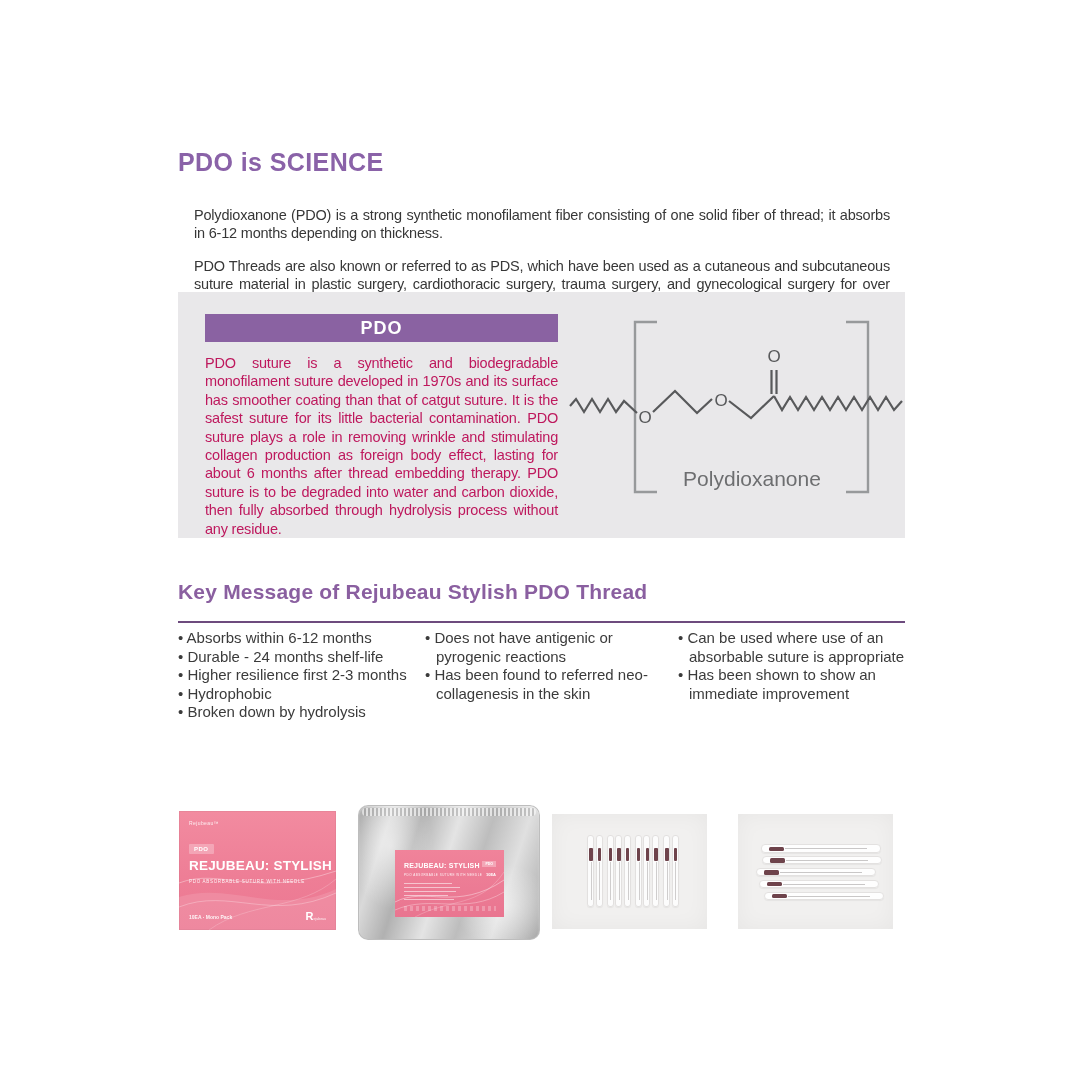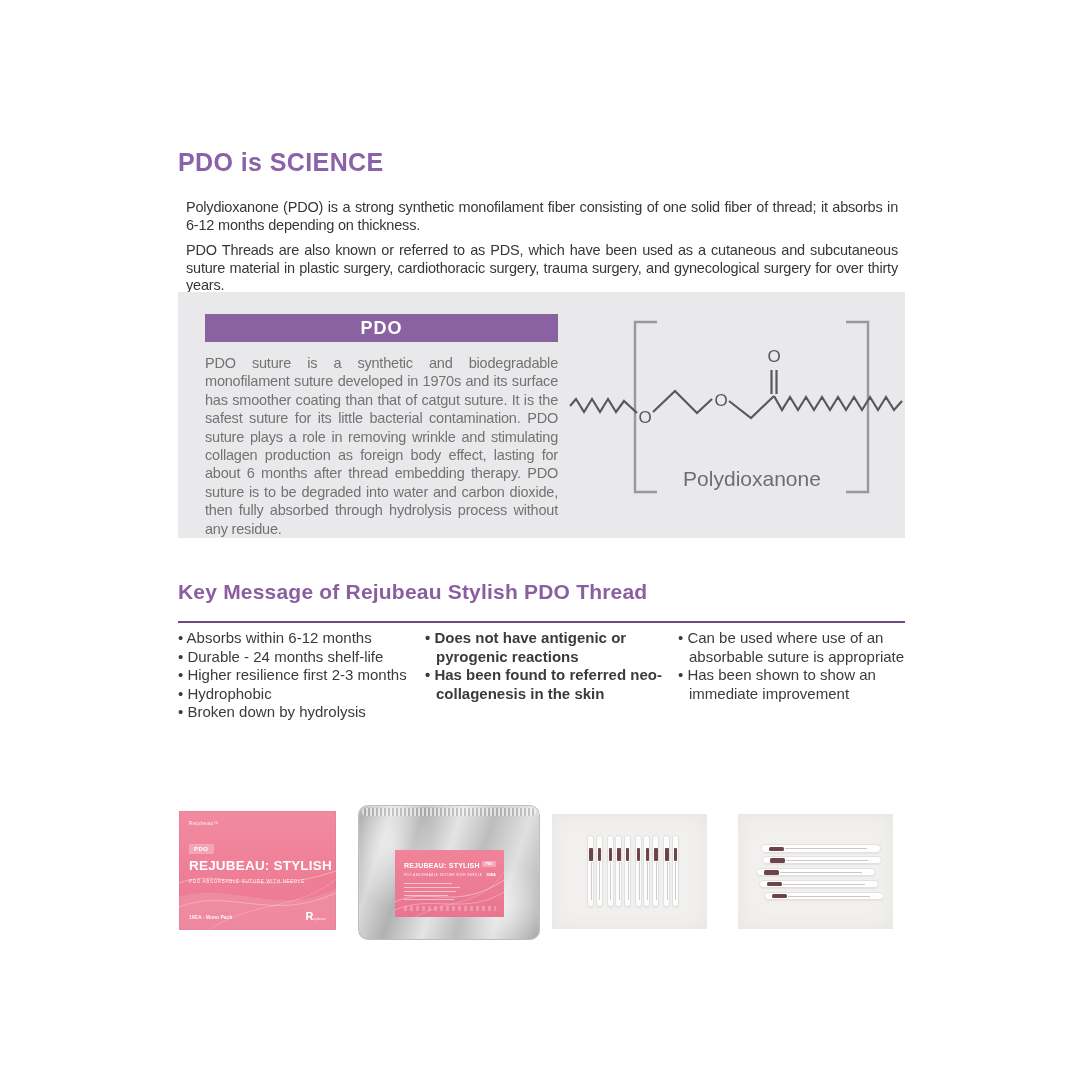--- a/index.html
+++ b/index.html
@@ -3,43 +3,43 @@
 <meta charset="utf-8">
 <style>
   html,body{margin:0;padding:0;background:#ffffff;}
   .page{position:relative;width:1080px;height:1080px;background:#ffffff;overflow:hidden;
         font-family:"Liberation Sans","DejaVu Sans",sans-serif;color:#3a3a3a;padding-left:32px;}
 
   
   .title{position:absolute;left:178px;top:148px;font-size:25px;font-weight:bold;
          color:#8a62a8;letter-spacing:.4px;}
   .intro{position:absolute;left:178px;top:191px;width:728px;}
-  .intro p{margin:8px;font-size:14.5px;line-height:17.5px;text-align:justify;
+  .intro p{margin:16px;font-size:14.5px;line-height:17.5px;text-align:justify;
            letter-spacing:-.2px;color:#373737;}
 
   
   .pdo-box{position:absolute;left:178px;top:292px;width:727px;height:246px;background:#e9e8ea;}
   .pdo-bar{position:absolute;left:27px;top:22px;width:353px;height:28px;background:#8a62a2;
            color:#ffffff;font-weight:bold;font-size:18px;letter-spacing:1px;
            display:flex;align-items:center;justify-content:center;}
   .pdo-desc{position:absolute;left:27px;top:62px;width:353px;font-size:14.5px;
-            line-height:18.4px;text-align:justify;letter-spacing:-.2px;color:#737373;}
+            line-height:18.4px;text-align:justify;letter-spacing:-.2px;color:#be185d;}
   .molecule-svg{position:absolute;left:390px;top:22px;}
 
   
   .km-title{position:absolute;left:178px;top:580px;font-size:21px;font-weight:bold;
             color:#8a5fa0;letter-spacing:.2px;}
   .km-rule{position:absolute;left:178px;top:621px;width:727px;height:2px;background:#6d4b7e;}
   .km-cols{position:absolute;left:178px;top:629px;width:727px;display:flex;}
   .km-col{font-size:15px;line-height:18.5px;color:#3b3b3b;}
   .km-col ul{margin:0;padding:0;list-style:none;}
   .km-col li{padding-left:11px;text-indent:-11px;}
   .km-col li::before{content:"• ";}
   .km-col.c1{width:247px;}
-  .km-col.c2{width:253px;font-weight:bold;}
+  .km-col.c2{width:253px;}
   .km-col.c3{width:227px;}
 
   
   .fig{position:absolute;}
   
   .pink-box{left:179px;top:811px;width:157px;height:119px;
             background:linear-gradient(180deg,#f28ba0 0%,#ee7e96 55%,#ec7892 100%);
             box-shadow:inset 0 0 0 1px rgba(0,0,0,.04);}
   .pink-box .waves, .pouch-label .waves{position:absolute;left:0;top:0;}
   .pb-brand{position:absolute;left:10px;top:9px;font-size:5px;color:#ffffff;opacity:.85;letter-spacing:.4px;}

